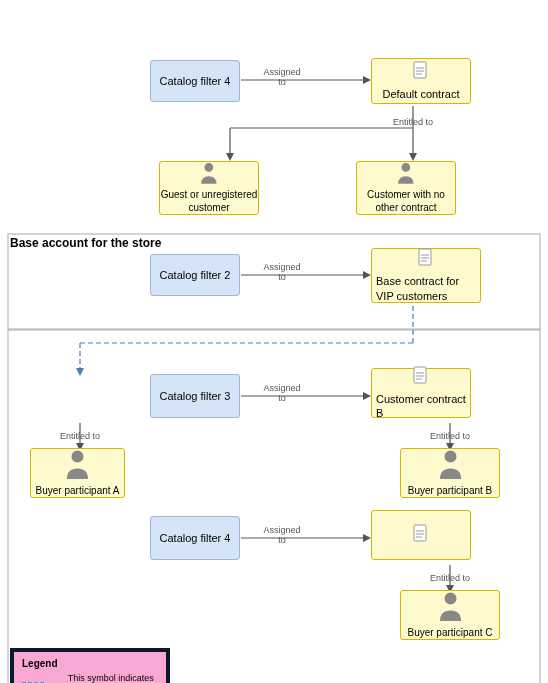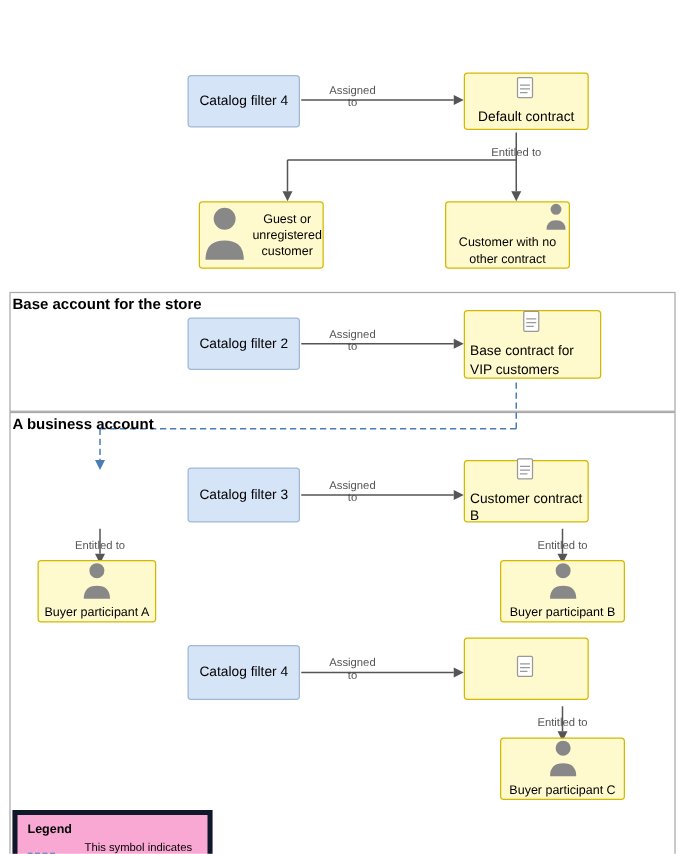--- a/index.html
+++ b/index.html
@@ -153,29 +153,29 @@
   <div class="box box-yellow doc-icon" style="left:371px; top:10px; width:100px; height:46px;">
     <svg viewBox="0 0 18 22" fill="none">
       <rect x="2" y="1" width="12" height="16" rx="1" fill="#fff" stroke="#999" stroke-width="1"></rect>
       <line x1="4" y1="7" x2="12" y2="7" stroke="#999" stroke-width="1"></line>
       <line x1="4" y1="10" x2="12" y2="10" stroke="#999" stroke-width="1"></line>
       <line x1="4" y1="13" x2="10" y2="13" stroke="#999" stroke-width="1"></line>
     </svg>
     <span>Default contract</span>
   </div>
 
-  <div class="box box-yellow" style="left:159px; top:113px; width:100px; height:54px; flex-direction:row; gap:2px;">
+  <div class="box box-yellow" style="left:159px; top:113px; width:100px; height:54px; flex-direction:column; gap:2px;">
     <svg viewBox="0 0 18 22" fill="none">
       <circle cx="9" cy="5" r="3.5" fill="#888" stroke="#888"></circle>
       <path d="M2 20 Q2 13 9 13 Q16 13 16 20" fill="#888"></path>
     </svg>
     <span style="font-size:10px; text-align:center;">Guest or unregistered customer</span>
   </div>
 
-  <div class="box box-yellow" style="left:356px; top:113px; width:100px; height:54px; flex-direction:column; gap:2px;align-items:flex-end;">
+  <div class="box box-yellow" style="left:356px; top:113px; width:100px; height:54px; flex-direction:column; gap:2px;">
     <svg viewBox="0 0 18 22" fill="none">
       <circle cx="9" cy="5" r="3.5" fill="#888" stroke="#888"></circle>
       <path d="M2 20 Q2 13 9 13 Q16 13 16 20" fill="#888"></path>
     </svg>
     <span style="font-size:10px; text-align:center;">Customer with no other contract</span>
   </div>
 
   <div class="section-label" style="left:10px; top:188px;">
     <span>Base account for the store</span>
   </div>
@@ -187,23 +187,20 @@
   <div class="box box-yellow doc-icon" style="left:371px; top:200px; width:110px; height:55px;">
     <svg viewBox="0 0 18 22" fill="none">
       <rect x="2" y="1" width="12" height="16" rx="1" fill="#fff" stroke="#999" stroke-width="1"></rect>
       <line x1="4" y1="7" x2="12" y2="7" stroke="#999" stroke-width="1"></line>
       <line x1="4" y1="10" x2="12" y2="10" stroke="#999" stroke-width="1"></line>
       <line x1="4" y1="13" x2="10" y2="13" stroke="#999" stroke-width="1"></line>
     </svg>
     <span>Base contract for VIP customers</span>
   </div>
 
-  <div class="section-label" style="left:10px; top:284px;">
-    <span>A business account</span>
-  </div>
 
 
   <div class="box box-blue" style="left:150px; top:326px; width:90px; height:44px;">
     <span>Catalog filter 3</span>
   </div>
 
   <div class="box box-yellow doc-icon" style="left:371px; top:320px; width:100px; height:50px;">
     <svg viewBox="0 0 18 22" fill="none">
       <rect x="2" y="1" width="12" height="16" rx="1" fill="#fff" stroke="#999" stroke-width="1"></rect>
       <line x1="4" y1="7" x2="12" y2="7" stroke="#999" stroke-width="1"></line>

